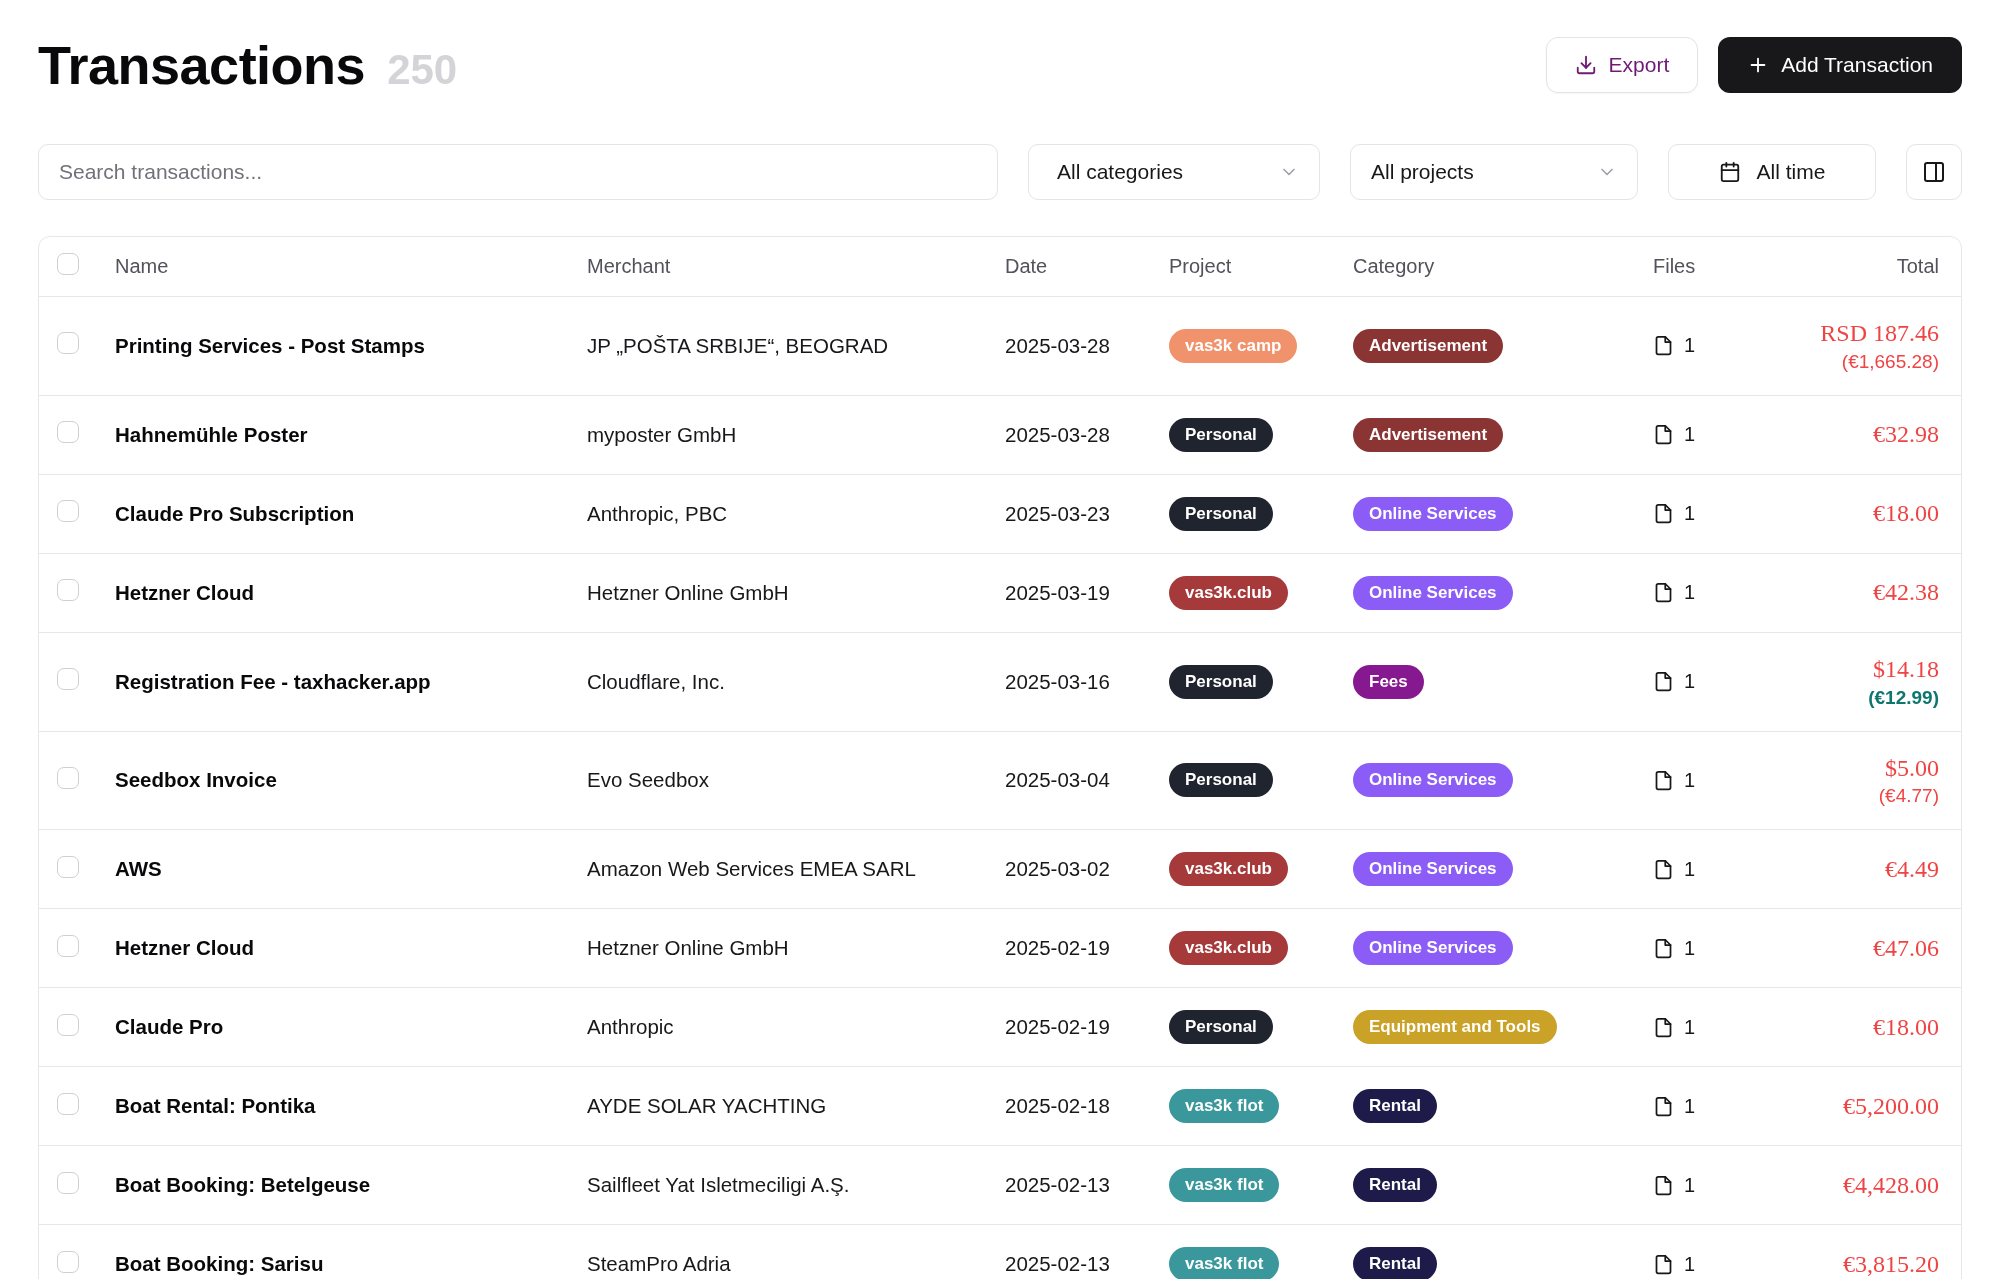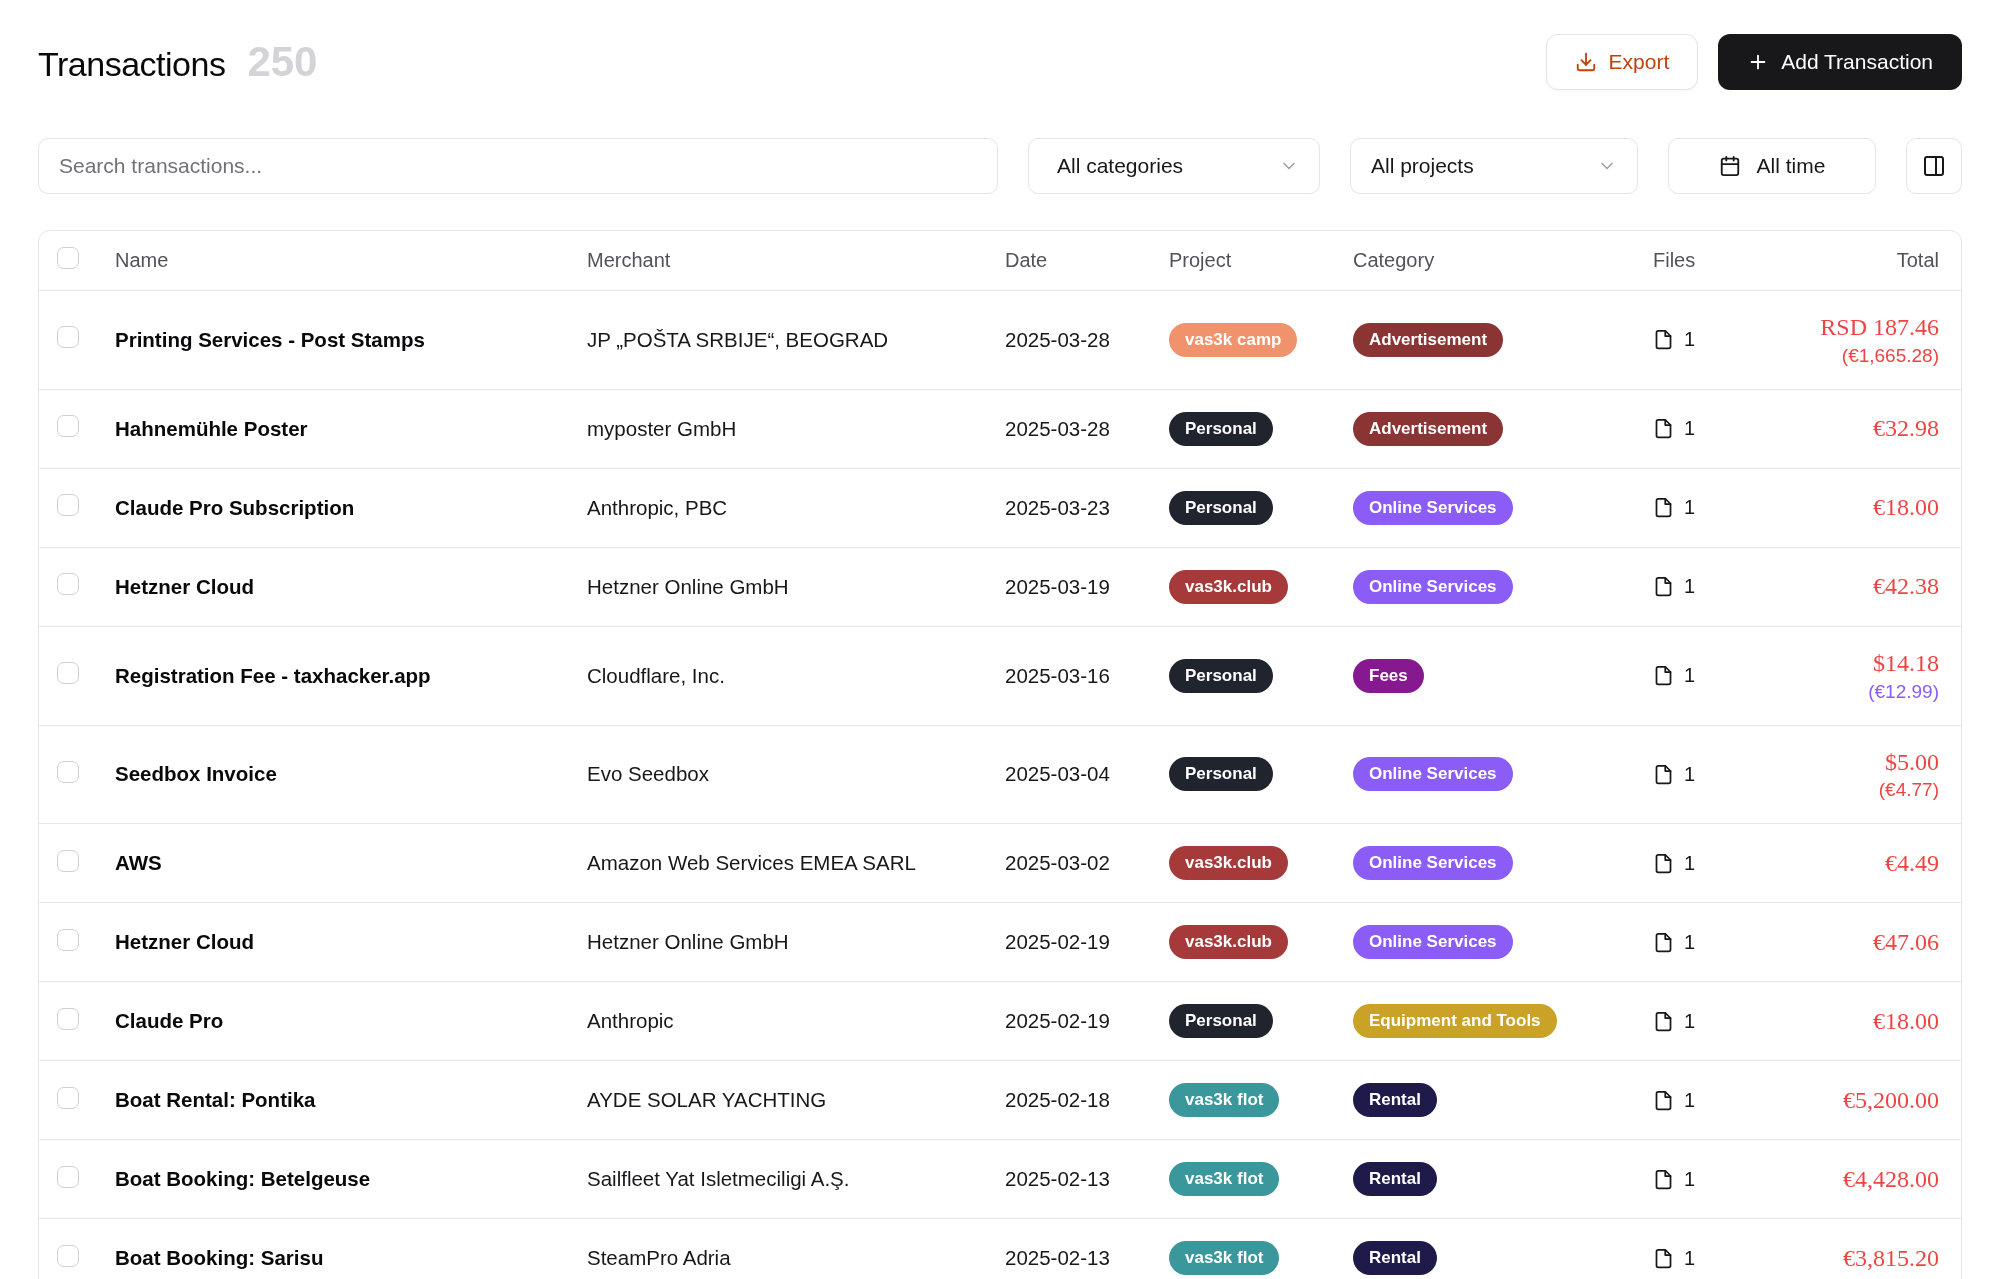--- a/index.html
+++ b/index.html
@@ -15,33 +15,33 @@
   .page { padding: 28px 38px 0 38px; }
 
   
   .page-header {
     display: flex;
     align-items: center;
     justify-content: space-between;
     margin-top: 6px;
   }
   .title-wrap { display: flex; align-items: baseline; gap: 22px; }
-  .page-title { font-size: 34px; font-weight: 400; letter-spacing: -0.5px; }
+  .page-title { font-size: 54px; font-weight: 700; letter-spacing: -0.5px; }
   .page-count { font-size: 42px; font-weight: 600; color: #d4d4d8; }
   .header-actions { display: flex; gap: 20px; }
   .btn {
     display: inline-flex; align-items: center; gap: 12px;
     height: 56px; padding: 0 28px;
     border-radius: 12px; font-size: 21px; font-weight: 500;
     cursor: pointer; border: 1px solid transparent;
     font-family: inherit;
   }
   .btn svg { flex: 0 0 auto; }
   .btn-outline {
-    background: #fff; border-color: #e4e4e7; color: #c2410c;
+    background: #fff; border-color: #e4e4e7; color: #701a75;
     box-shadow: 0 1px 2px rgba(0,0,0,.04);
   }
   .btn-dark { background: #18181b; color: #fff; font-weight: 500; }
 
   
   .filters {
     display: flex; align-items: center; gap: 30px;
     margin-top: 48px;
   }
   .search-box {
@@ -348,21 +348,21 @@
           <svg width="21" height="21" viewBox="0 0 24 24" fill="none" stroke="currentColor" stroke-width="2" stroke-linecap="round" stroke-linejoin="round">
                     <path d="M14 2H6a2 2 0 0 0-2 2v16a2 2 0 0 0 2 2h12a2 2 0 0 0 2-2V8z"></path>
                     <polyline points="14 2 14 8 20 8"></polyline>
                   </svg>
         </span>
         <span>1</span>
       </span>
     </td>
     <td class="td-total">
       <div class="total-main" style="color: rgb(239, 68, 68);">$14.18</div>
-      <div class="total-sub" style="color: #8b5cf6;">(€12.99)</div>
+      <div class="total-sub" style="color: #0f766e; font-weight: bold;">(€12.99)</div>
     </td>
   </tr>
 
   <tr>
     <td class="td-check"><span class="checkbox"></span></td>
     <td><span class="tx-name">Seedbox Invoice</span></td>
     <td><span class="tx-merchant">Evo Seedbox</span></td>
     <td><span class="tx-date">2025-03-04</span></td>
     <td><span class="badge badge-project" style="background: rgb(32, 36, 46);">Personal</span></td>
     <td><span class="badge badge-category" style="background: rgb(139, 92, 246);">Online Services</span></td>

